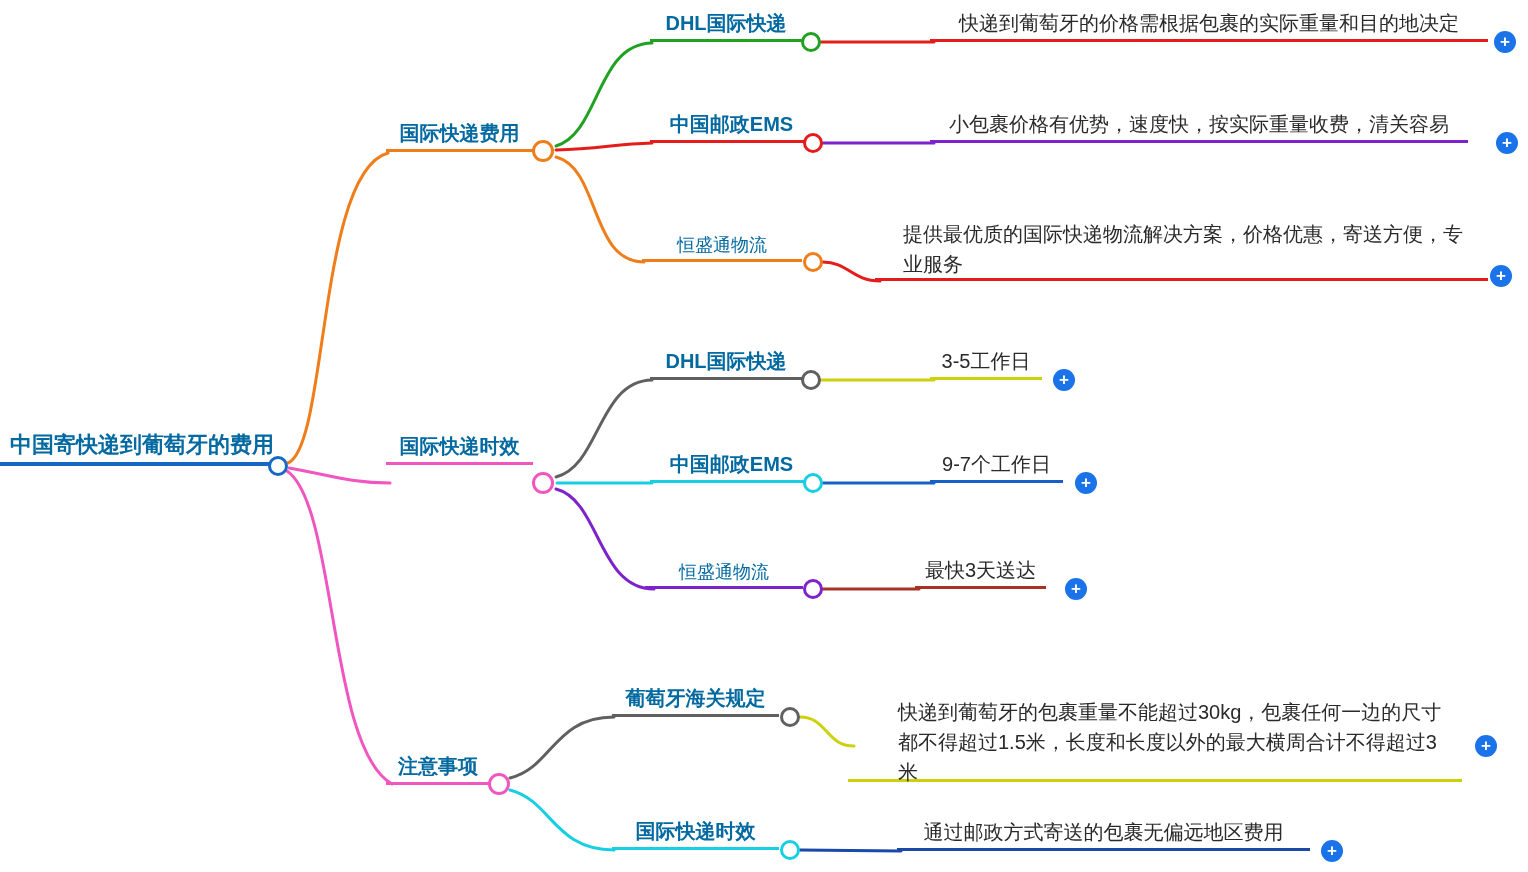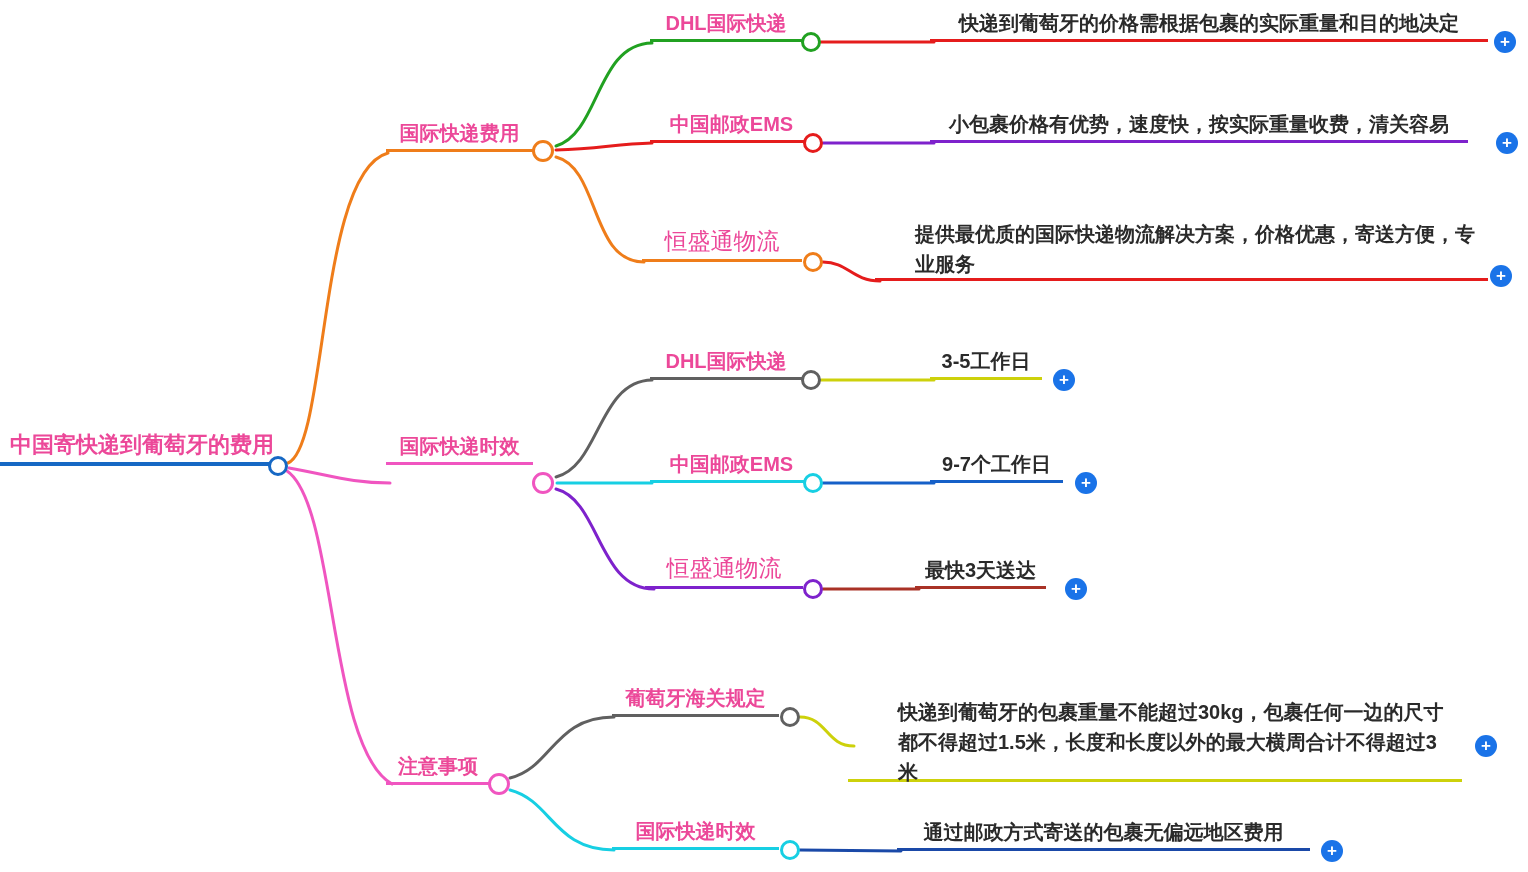--- a/index.html
+++ b/index.html
@@ -4,28 +4,28 @@
 <style>
   html,body{margin:0;padding:0;background:#fff;}
   #canvas{
     position:relative;width:1528px;height:872px;background:#ffffff;
     font-family:"Liberation Sans","DejaVu Sans",sans-serif;overflow:hidden;
   }
   #links{position:absolute;left:0;top:0;z-index:1;}
   .node{
     position:absolute;box-sizing:border-box;z-index:2;
     display:flex;align-items:flex-end;justify-content:center;
-    border-bottom:3px solid #000;color:#ec4899;font-weight:bold;
+    border-bottom:3px solid #000;color:#0369a1;font-weight:bold;
     white-space:nowrap;padding-bottom:2px;cursor:default;
   }
   .root{font-size:22px;border-bottom-width:4px;}
   .branch{font-size:20px;}
   .sub{font-size:20px;}
-  .sub-light{font-size:23px;font-weight:normal;}
-  .leaf{font-weight:bold;font-size:20px;color:#2a2a2a;}
+  .sub-light{font-size:18px;font-weight:normal;}
+  .leaf{font-weight:normal;font-size:20px;color:#2a2a2a;}
   .leaf-block{align-items:flex-start;justify-content:flex-start;white-space:normal;}
   .leaf-block .inner{display:block;text-align:left;line-height:30px;}
   .dot{
     position:absolute;box-sizing:border-box;z-index:3;
     width:20px;height:20px;border-radius:50%;
     background:#fff;border:3px solid #000;
   }
   .dot.big{width:22px;height:22px;}
   .plus{
     position:absolute;z-index:3;width:22px;height:22px;border-radius:50%;
@@ -91,21 +91,21 @@
   <div class="node leaf" style="left: 930px; top: 114px; width: 538px; height: 29px; border-bottom-color: rgb(126, 34, 204); text-align: right;">
     <span>小包裹价格有优势，速度快，按实际重量收费，清关容易</span>
   </div>
   <div class="plus" style="left: 1496px; top: 132px; background-color: rgb(26, 115, 232);">+</div>
 
   <div class="node sub-light" style="left: 642px; top: 230px; width: 160px; height: 32px; border-bottom-color: rgb(239, 125, 26);">
     <span>恒盛通物流</span>
   </div>
   <div class="dot" style="left: 803px; top: 252px; border-color: rgb(239, 125, 26);"></div>
   <div class="node leaf leaf-block" style="left: 875px; top: 219px; width: 613px; height: 62px; border-bottom-color: rgb(229, 28, 28);">
-    <span class="inner" style="margin-left:40px;width:560px;">提供最优质的国际快递物流解决方案，价格优惠，寄送方便，专业服务</span>
+    <span class="inner" style="margin-left:28px;width:560px;">提供最优质的国际快递物流解决方案，价格优惠，寄送方便，专业服务</span>
   </div>
   <div class="plus" style="left: 1490px; top: 265px; background-color: rgb(26, 115, 232);">+</div>
 
   <div class="node branch" style="left: 386px; top: 437px; width: 147px; height: 28px; border-bottom-color: rgb(240, 85, 192);">
     <span>国际快递时效</span>
   </div>
   <div class="dot big" style="left: 532px; top: 472px; border-color: rgb(240, 85, 192);"></div>
 
   <div class="node sub" style="left: 650px; top: 353px; width: 152px; height: 27px; border-bottom-color: rgb(96, 96, 96);">
     <span>DHL国际快递</span>

